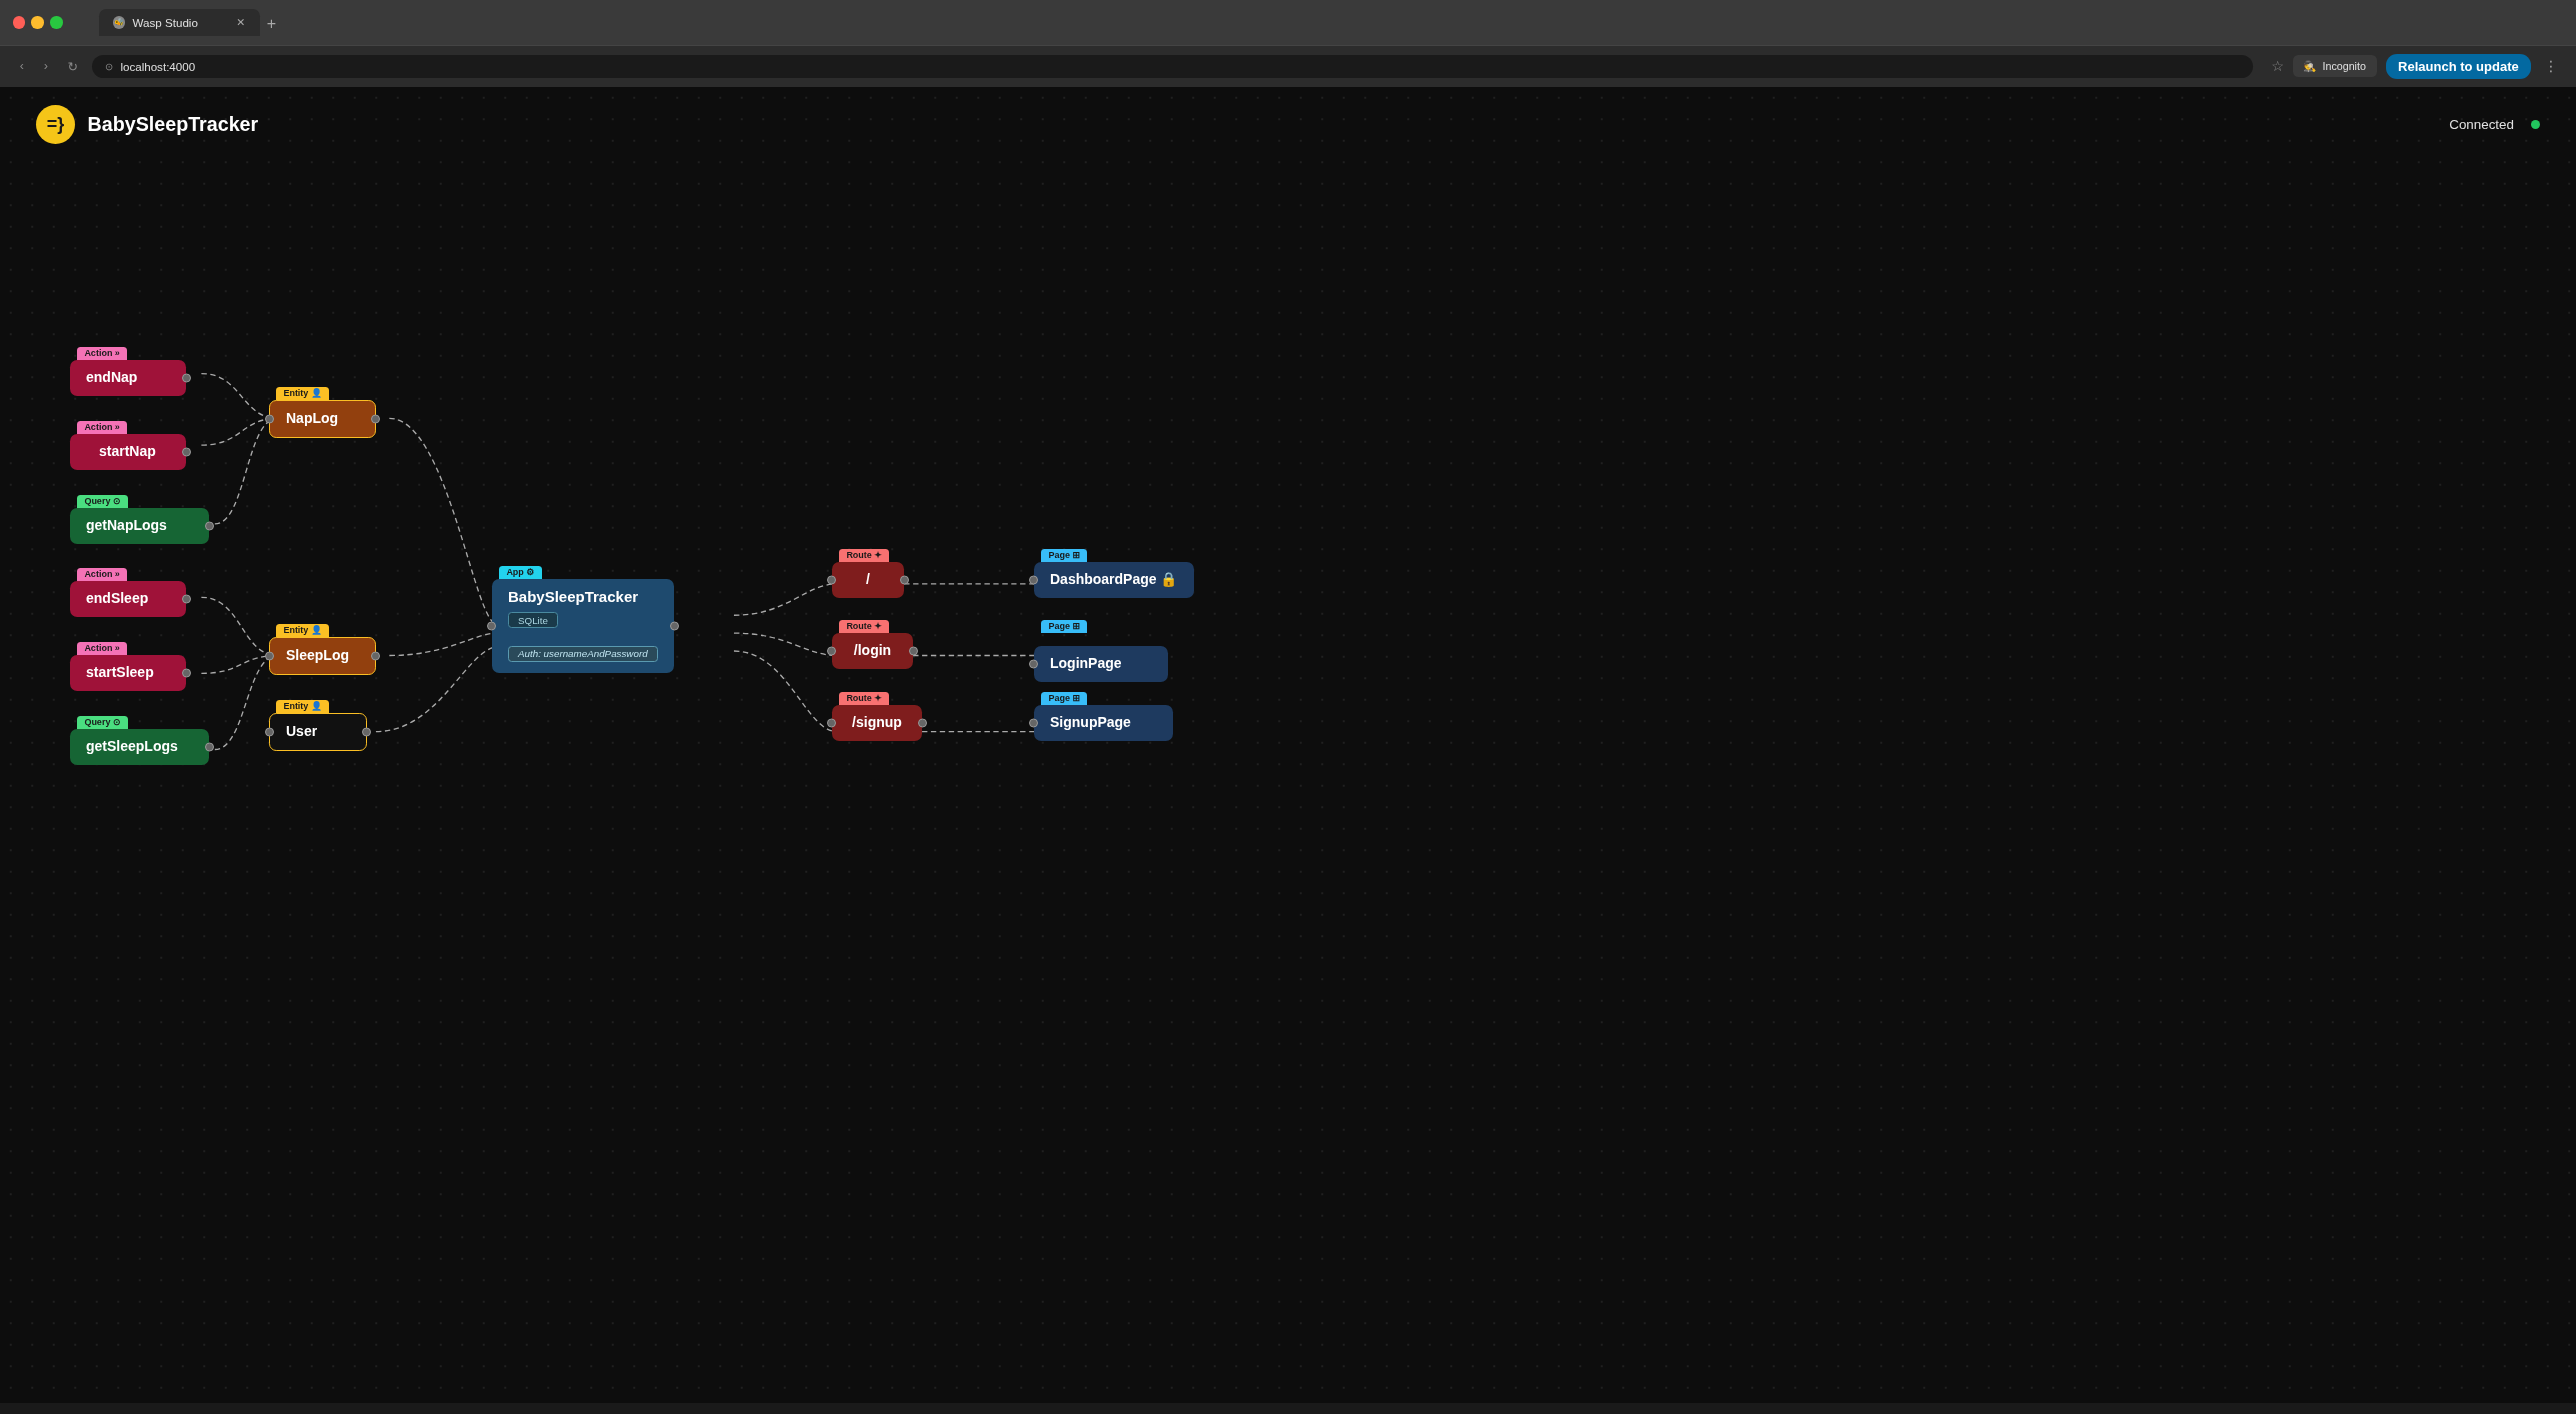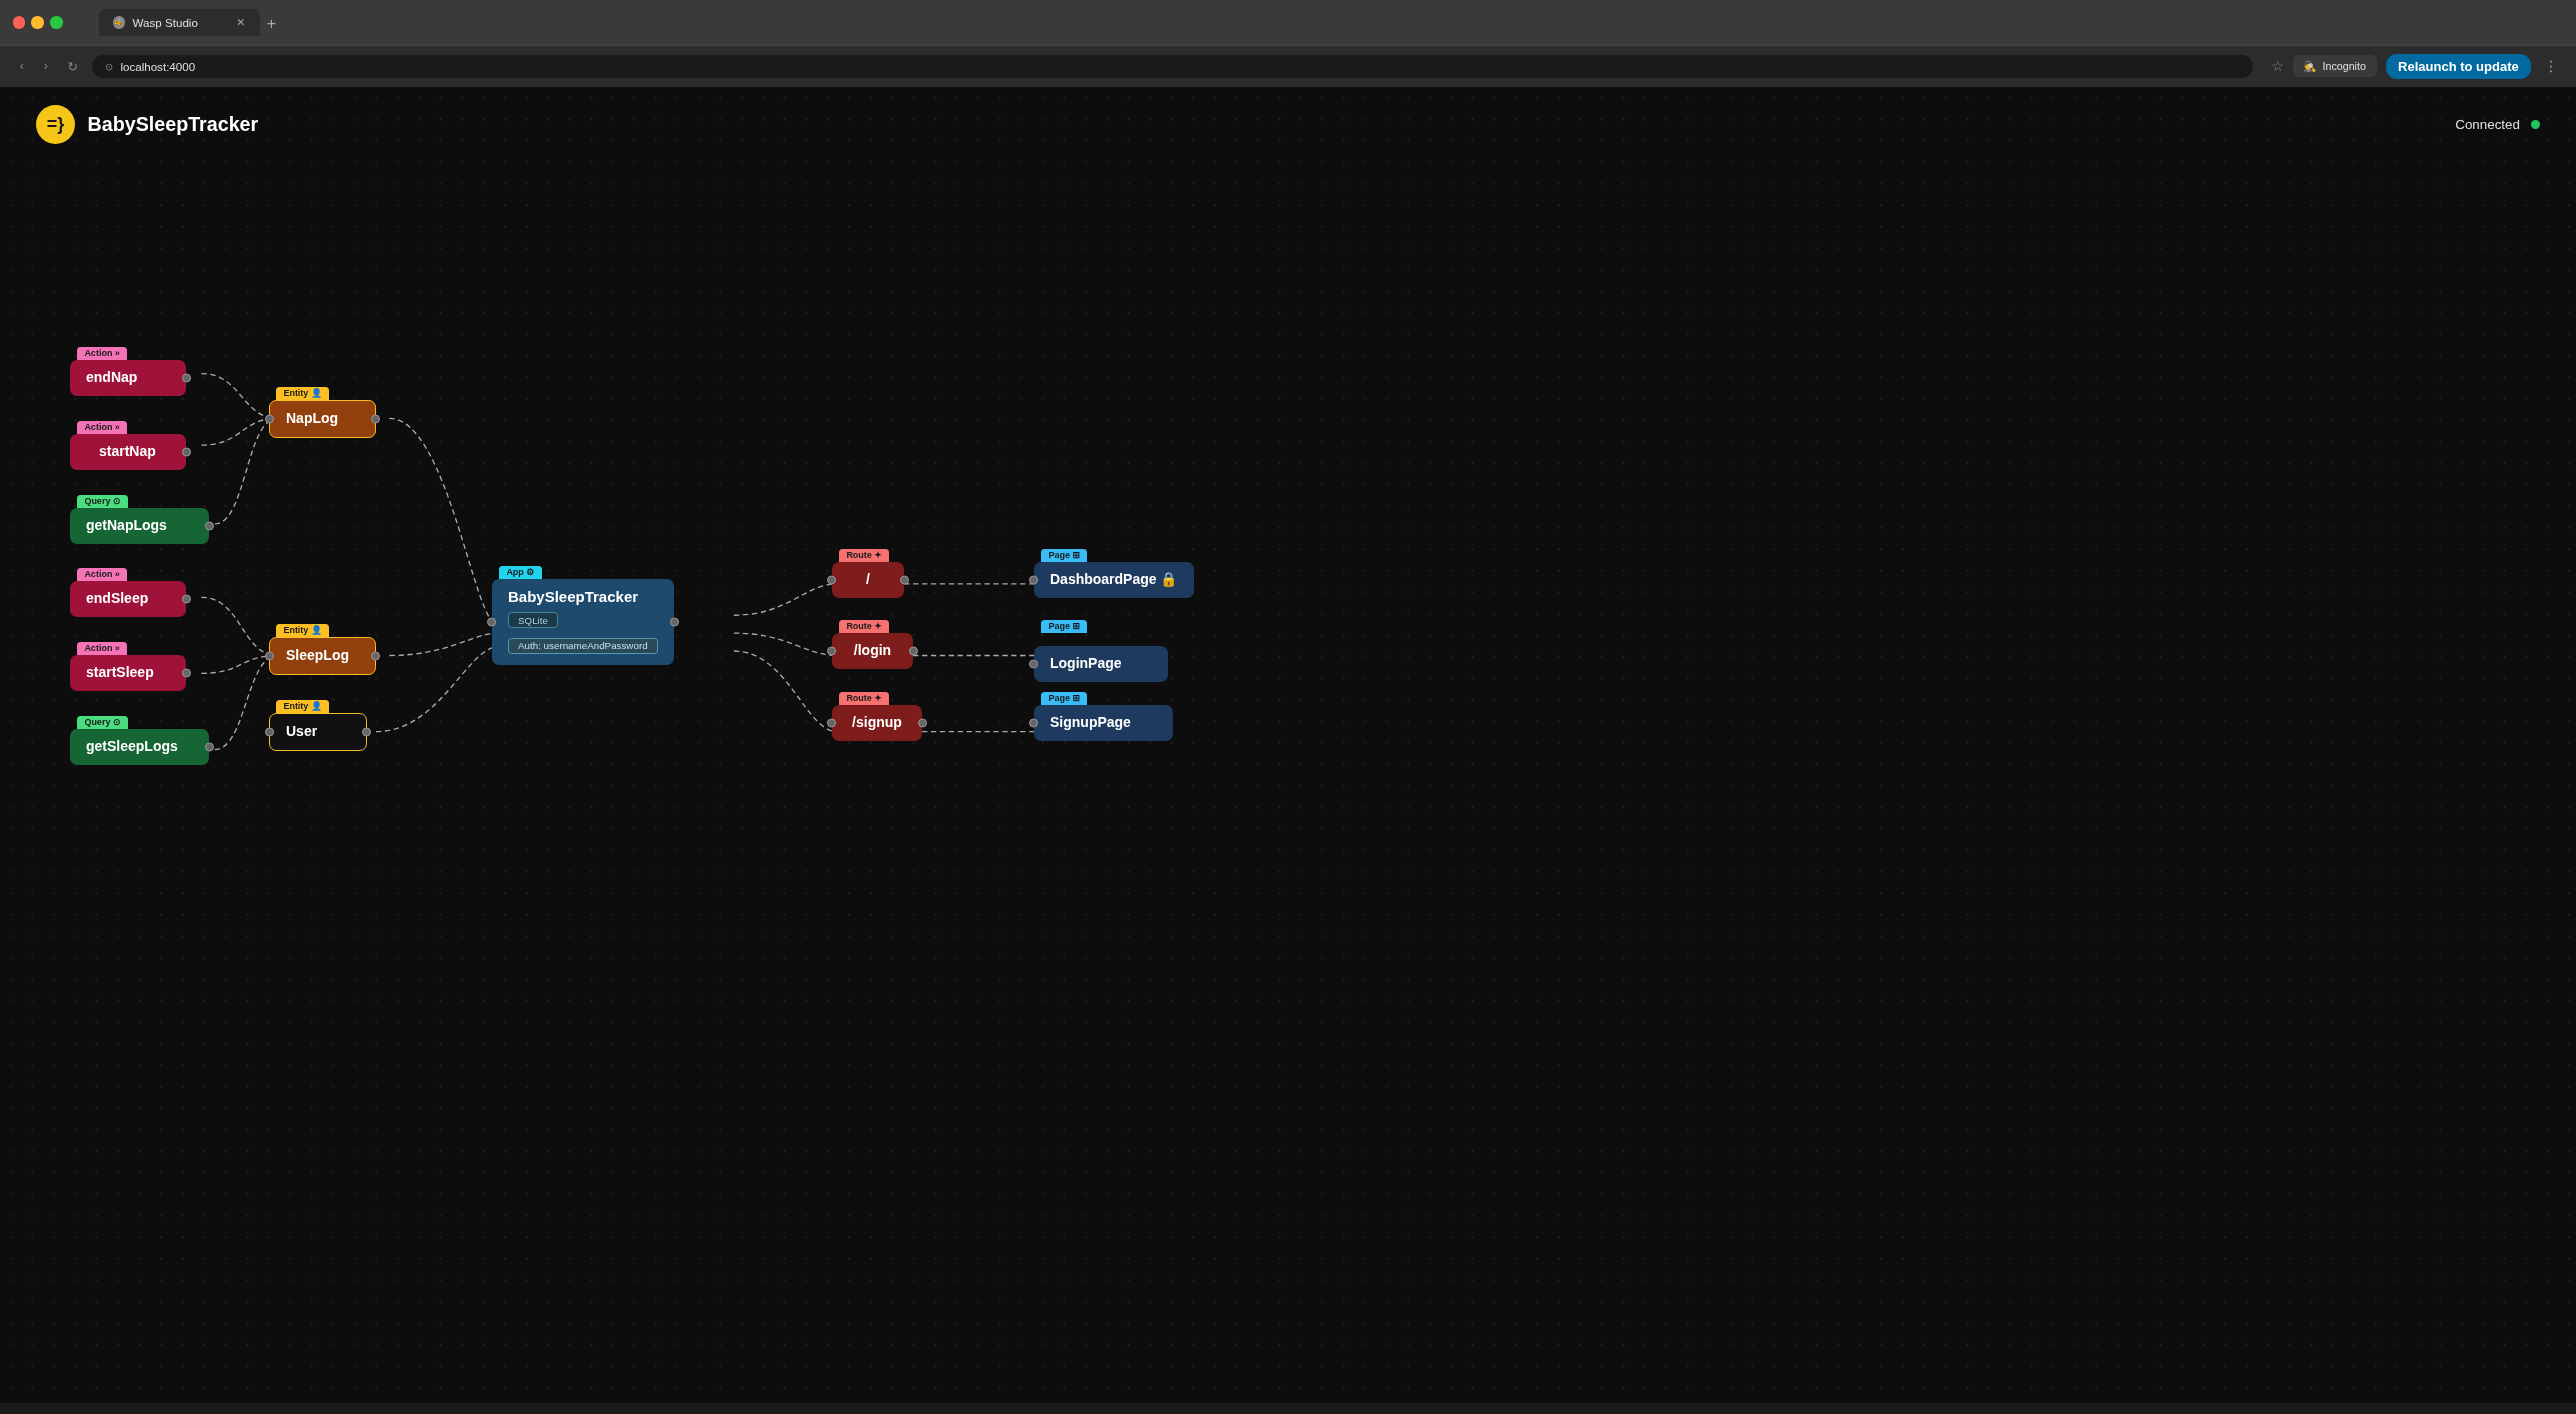--- a/index.html
+++ b/index.html
@@ -123,21 +123,21 @@
       align-items: center;
       justify-content: center;
       font-size: 18px;
       color: #1a1a1a;
       font-weight: bold;
     }
     .app-name { color: white; font-size: 19.7px; font-weight: 600; }
     .connection-status {
       display: flex;
       align-items: center;
-      gap: 11px;
+      gap: 17px;
       color: #e0e0e0;
       font-size: 13.4px;
     }
     .status-dot { width: 9px; height: 9px; border-radius: 50%; background: #22c55e; }
 
     
     .connections-svg {
       position: absolute;
       inset: 0;
       width: 100%;
@@ -384,21 +384,21 @@
 
   <div class="node-wrapper" style="left: 492px; top: 479px;">
     <span class="label-badge" style="background:#22d3ee; color:#1a1a1a;">
       App ⚙
     </span>
     <div class="card" style="background:#1e4a6e; min-width:170px; position:relative;">
       <div class="card-title" style="font-size:15px;">BabySleepTracker</div>
       <div style="margin-top:5.4px;">
         <span style="display:inline-block;background:#1a3a4a;border:0.9px solid #4a8aa0;border-radius:3.6px;padding:1.8px 9px;font-size:9.8px;color:#aad4e0;">SQLite</span>
       </div>
-      <div style="margin-top:8px;">
+      <div style="margin-top:16px;font-style:italic;">
         <span style="display:inline-block;background:#2a4a5a;border:0.9px solid #5a9ab0;border-radius:3.6px;padding:1.8px 9px;font-size:9.8px;color:#c0e4f0;">Auth: usernameAndPassword</span>
       </div>
       <div class="port-left"></div>
       <div class="port-right"></div>
     </div>
   </div>
 
   <div class="node-wrapper" style="left: 832px; top: 462px;">
     <span class="label-badge" style="background:#f87171; color:#1a1a1a;">
       Route ✦

